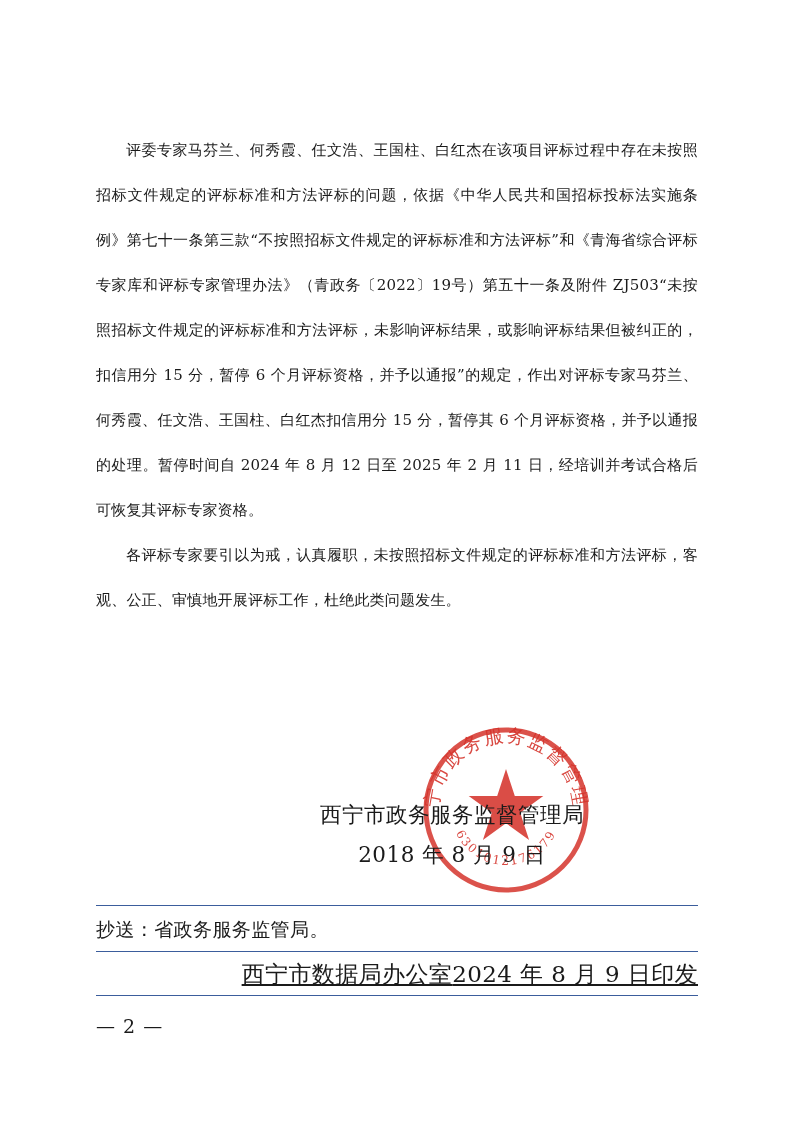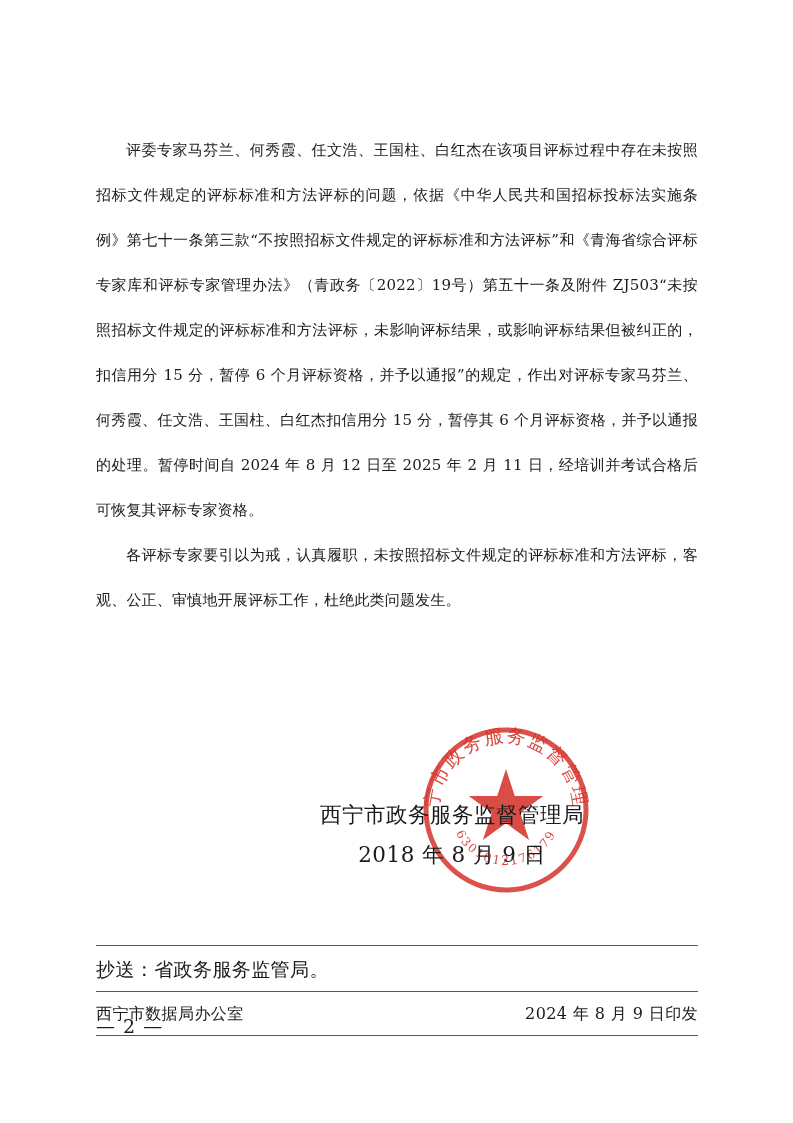--- a/index.html
+++ b/index.html
@@ -58,41 +58,41 @@
     top: 717px;
     width: 186px;
     height: 186px;
     pointer-events: none;
   }
   .footer {
     position: absolute;
     left: 96px;
     top: 905px;
     width: 602px;
-    margin-top: 40px;
   }
   .rule {
     border: 0;
     border-top: 1px solid #3b5d9c;
     margin: 0;
     height: 0;
   }
   .cc-row {
     font-size: 19px;
     line-height: 36px;
     padding: 5px 0 4px 0;
     letter-spacing: 0.4px;
   }
   .print-row {
     display: flex;
-    justify-content: space-between;
-    font-size: 16px;
+    justify-content: flex-end;
+    font-size: 23px;
     line-height: 36px;
     padding: 4px 0 3px 0;
     letter-spacing: 0.4px;
+    text-decoration: underline;
   }
   .page-number {
     position: absolute;
     left: 96px;
     top: 1015px;
     font-size: 19px;
     letter-spacing: 1px;
     color: #1a1a1a;
   }
   .seal-text {

